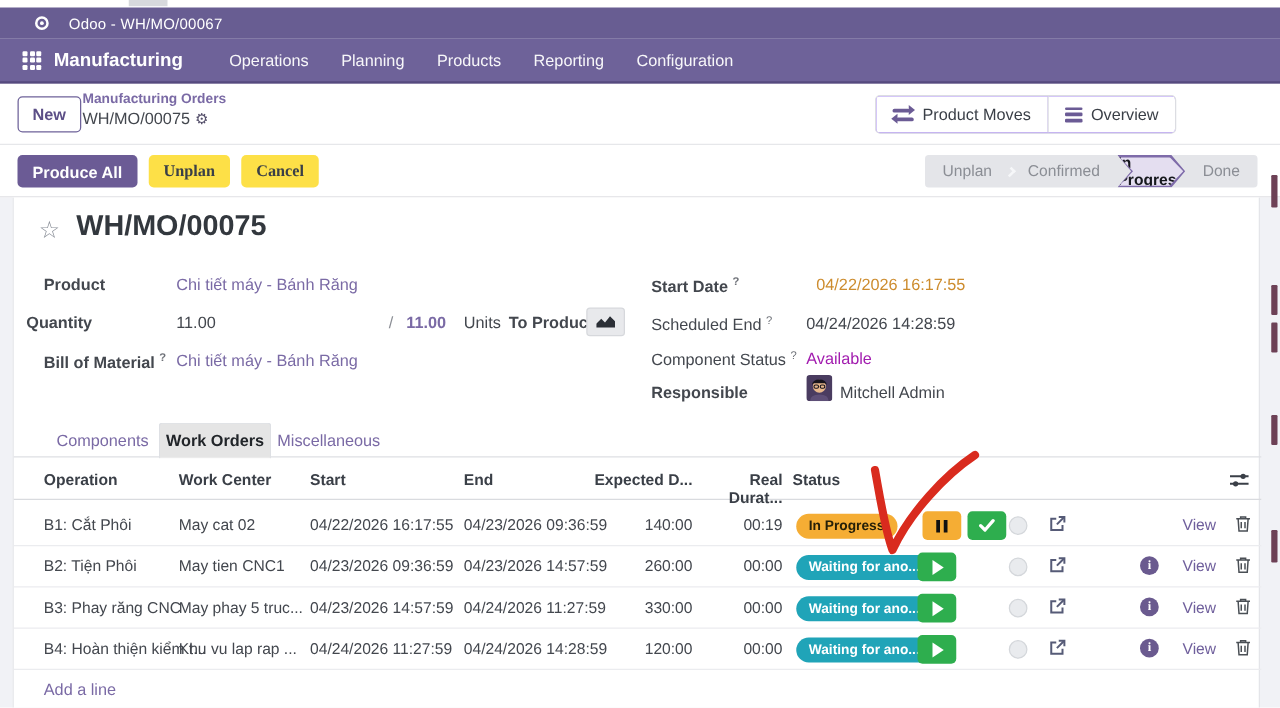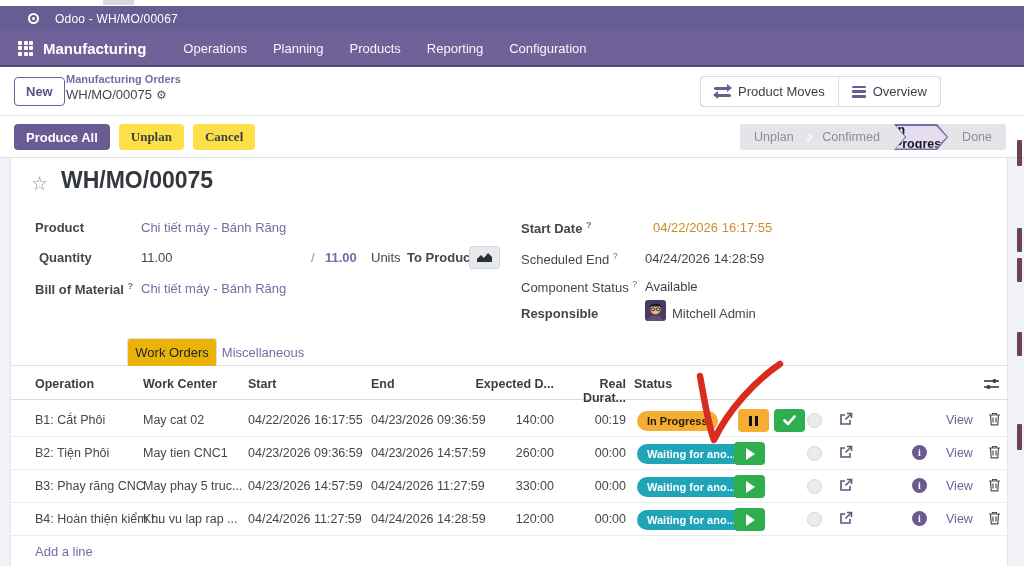--- a/index.html
+++ b/index.html
@@ -75,34 +75,34 @@
     border-left:1px solid #e4e5e9; border-right:1px solid #e4e5e9; }
   #star { position:absolute; left:20px; top:14px; font-size:19px; color:#8a8f98; cursor:pointer; }
   #mo-title { position:absolute; left:50px; top:9px; font-size:23px; font-weight:700; color:#33383e; }
 
   .flabel { position:absolute; font-size:13px; color:#43474e; }
   .flabel.b { font-weight:600; }
   .flabel sup { font-size:9px; color:#6e7178; }
   .fval { position:absolute; font-size:13px; color:#43474e; }
   .link { color:#7a6aa5; cursor:pointer; }
   .orange { color:#cd8c2e; }
-  .green { color:#404040; }
+  .green { color:#a21caf; }
 
   #chartbtn { position:absolute; left:458px; top:88px; width:31px; height:23px; background:#e8e9ec;
     border:1px solid #d6d8dc; border-radius:3px; cursor:pointer; display:flex; align-items:center; justify-content:center; }
   #avatar { position:absolute; left:634px; top:142px; width:21px; height:21px; border-radius:3px;
     overflow:hidden; cursor:pointer; }
 
   
   #tabbar { position:absolute; left:0; top:180px; width:998px; height:28px;
     border-bottom:1px solid #dee0e4; font-size:13px; }
   .tab { position:absolute; top:0; height:28px; display:flex; align-items:center; justify-content:center;
     cursor:pointer; color:#7a6aa5; }
-  .tab.active { background:#eab308; border:1px solid #dee0e4; border-bottom:1px solid #fff;
-    border-radius:3px 3px 0 0; color:#212529; height:29px; z-index:2; }
+  .tab.active { background:#e5e5e5; border:1px solid #dee0e4; border-bottom:1px solid #fff;
+    border-radius:3px 3px 0 0; color:#212529; height:29px; z-index:2;font-weight:bold; }
   #tab-components { left:26px; width:90px; }
   #tab-workorders { left:116px; width:90px; }
   #tab-misc { left:206px; width:92px; }
 
   
   #wohead { position:absolute; left:0; top:212px; width:998px; height:30px;
     border-bottom:1px solid #d9dbdf; font-size:12.5px; font-weight:700; color:#3a3f47; }
   #wohead span { position:absolute; top:7px; }
   .wo-row { position:absolute; left:0; width:998px; height:33px; border-bottom:1px solid #ebecef;
     font-size:12.5px; color:#43474e; }
@@ -216,21 +216,21 @@
 
 <div id="page">
 <div id="sheet">
 
   <span id="star">☆</span>
   <h1 id="mo-title">WH/MO/00075</h1>
 
   <span class="flabel b" style="left:24px; top:62px;">Product</span>
   <span class="fval link" style="left:130px; top:62px;">Chi tiết máy - Bánh Răng</span>
 
-  <span class="flabel b" style="left:28px; top:92px;">Quantity</span>
+  <span class="flabel b" style="left:10px; top:92px;">Quantity</span>
   <span class="fval" style="left:130px; top:92px;">11.00</span>
   <span class="fval" style="left:300px; top:92px; color:#8b8e95;">/</span>
   <span class="fval" style="left:314px; top:92px; color:#7a6aa5; font-weight:700;">11.00</span>
   <span class="fval" style="left:360px; top:92px;">Units</span>
   <span class="fval" style="left:396px; top:92px; font-weight:700;">To Produce</span>
   <button id="chartbtn">
     <svg width="15" height="11" viewBox="0 0 15 11">
       <polygon points="0,10 0,7 4,3 7,6 11,1 15,5 15,10" fill="#2b2f36"></polygon>
     </svg>
   </button>
@@ -254,20 +254,21 @@
           <circle cx="10.5" cy="9" r="5.2" fill="#e8b88c"></circle>
           <path d="M4.5,8 Q5,3.5 10.5,3.5 Q16,3.5 16.5,8 L15,6.5 L6,6.5 Z" fill="#17141c"></path>
           <rect x="6.2" y="8" width="3.6" height="2.6" rx="1.2" fill="none" stroke="#17141c" stroke-width="0.9"></rect>
           <rect x="11.2" y="8" width="3.6" height="2.6" rx="1.2" fill="none" stroke="#17141c" stroke-width="0.9"></rect>
           <path d="M3,21 Q3,15.5 10.5,15.5 Q18,15.5 18,21 Z" fill="#5e4f77"></path>
         </svg>
   </span>
   <span class="fval" style="left:661px; top:148px;">Mitchell Admin</span>
 
   <div id="tabbar">
+    <span class="tab" id="tab-components">Components</span>
     <span class="tab active" id="tab-workorders">Work Orders</span>
     <span class="tab" id="tab-misc">Miscellaneous</span>
   </div>
 
   <div id="wohead">
     <span class="col-op">Operation</span>
     <span class="col-wc">Work Center</span>
     <span class="col-st">Start</span>
     <span class="col-en">End</span>
     <span class="col-ex" style="position:absolute;">Expected D...</span>

